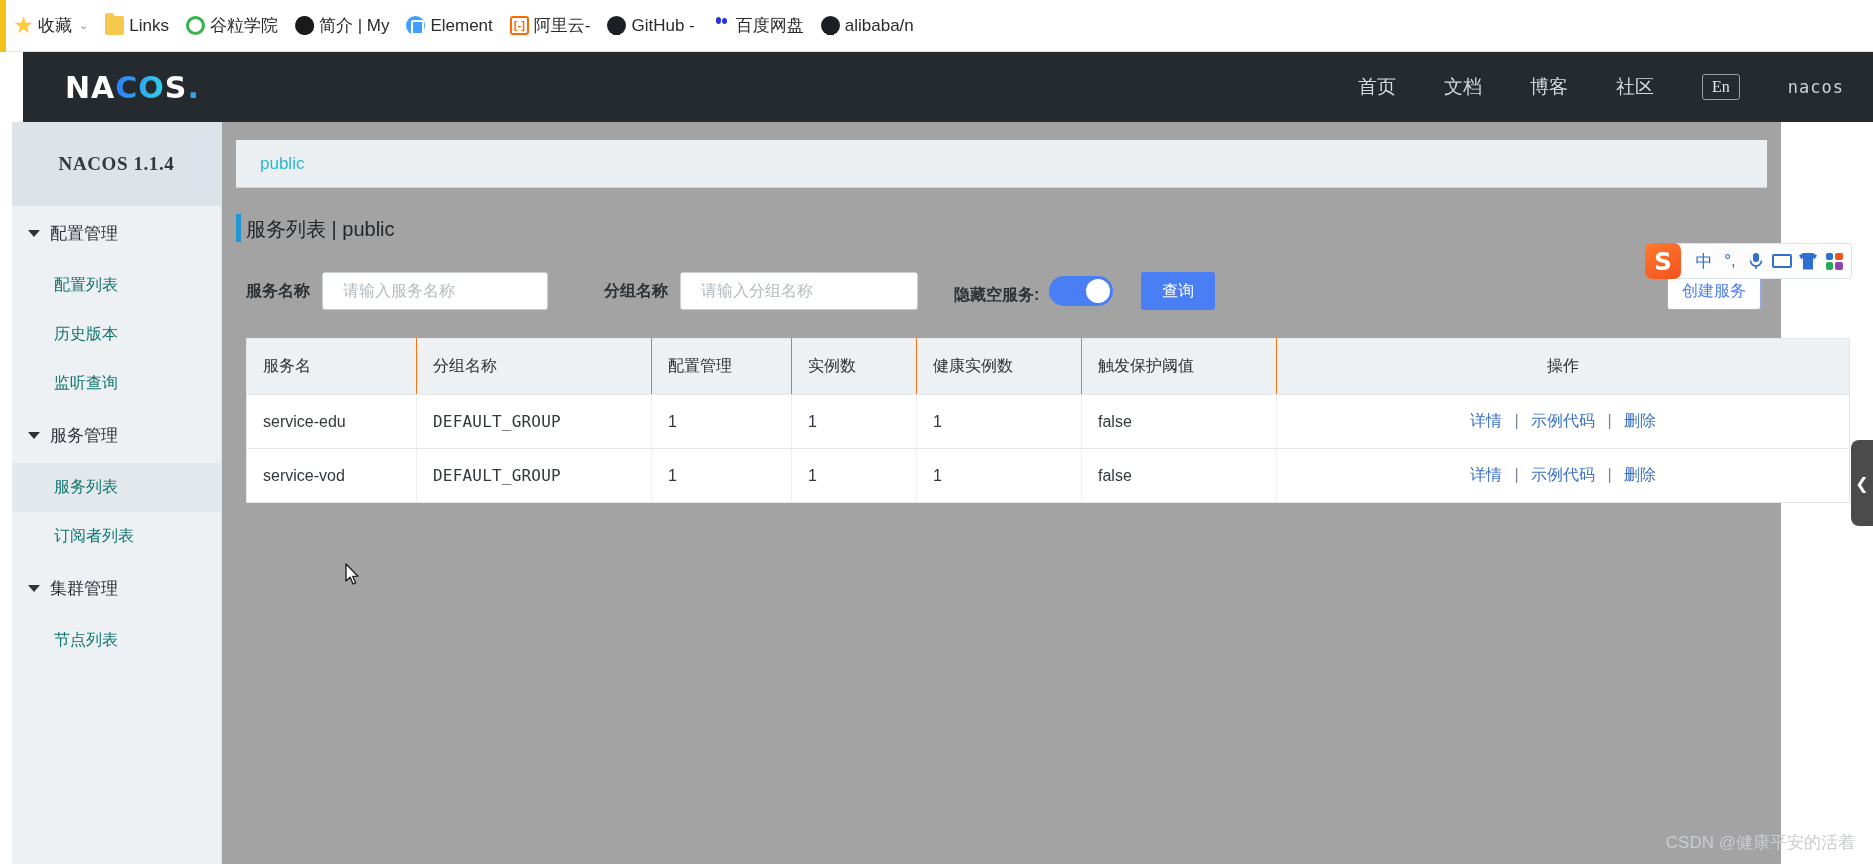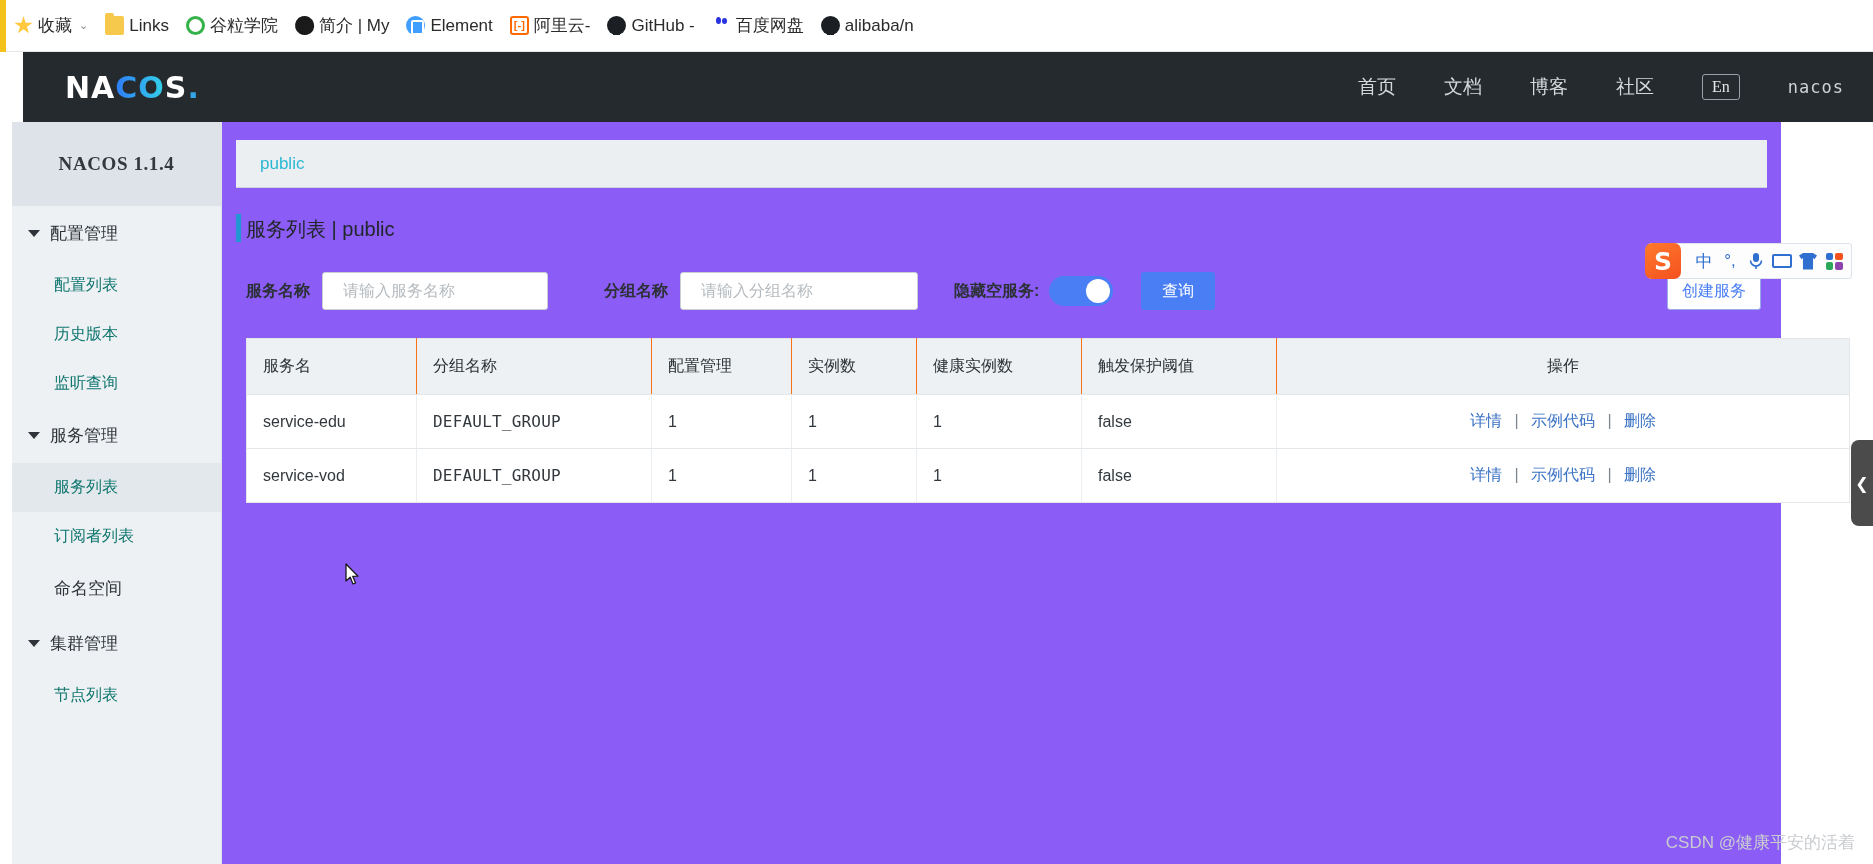--- a/index.html
+++ b/index.html
@@ -94,21 +94,21 @@
     border-top: 7px solid #2d3338; flex: 0 0 12px;
   }
   .menu-item {
     padding: 14px 0 14px 42px; font-size: 16px; color: #0f766e; cursor: pointer;
   }
   .menu-item.active { background: #e3e8ec; position: relative; }
 
   
   #main {
     position: absolute; top: 122px; left: 222px; width: 1559px; height: 742px;
-    background: #8b5cf6;
+    background: #a3a3a3;
   }
   #ns-tabbar {
     margin: 18px 14px 0 14px; height: 48px;
     background: #eceff1; border-bottom: 1px solid #cfd6db;
     display: flex; align-items: center; padding-left: 24px;
   }
   #ns-tab { color: #2bb8d4; font-size: 17px; cursor: pointer; }
   #page-title-row {
     display: flex; align-items: center; margin: 24px 0 18px 14px; padding-left: 10px;
     position: relative; height: 34px;
@@ -126,21 +126,21 @@
   .field-label { font-size: 16px; color: #2b3135; font-weight: bold; margin-right: 12px; white-space: nowrap; }
   .text-input {
     height: 38px; border: 1px solid #c9ced3; border-radius: 3px;
     padding: 0 20px; font-size: 16px; color: #444; background: #fff;
     font-family: "Liberation Sans", sans-serif;
   }
   .text-input::placeholder { color: #b6bbbf; }
   #svc-name-input { width: 226px; }
   #group-name-input { width: 238px; margin-right: 0; }
   #grp-wrap { margin-left: 56px; display: flex; align-items: center; }
-  #toggle-wrap { margin-left: 36px; display: flex; align-items: center; }
+  #toggle-wrap { margin-left: 36px; display: flex; align-items: flex-end; }
   #toggle-label { font-size: 16px; color: #2b3135; font-weight: bold; margin-right: 10px; }
   #toggle {
     width: 64px; height: 30px; border-radius: 16px; background: #4a7ef5;
     position: relative; cursor: pointer;
   }
   #toggle::after {
     content:""; position:absolute; right: 3px; top: 3px;
     width: 24px; height: 24px; border-radius: 50%; background: #fff;
   }
   #query-btn {
@@ -294,23 +294,20 @@
   <div class="menu-item">历史版本</div>
   <div class="menu-item">监听查询</div>
 
   <div class="menu-group">
     <span class="caret"></span>
     <span>服务管理</span>
   </div>
   <div class="menu-item active">服务列表</div>
   <div class="menu-item">订阅者列表</div>
 
-  <div class="menu-group" style="padding-left:42px;">
-    <span>命名空间</span>
-  </div>
 
   <div class="menu-group">
     <span class="caret"></span>
     <span>集群管理</span>
   </div>
   <div class="menu-item">节点列表</div>
 </div>
 
 <div id="main">
 

